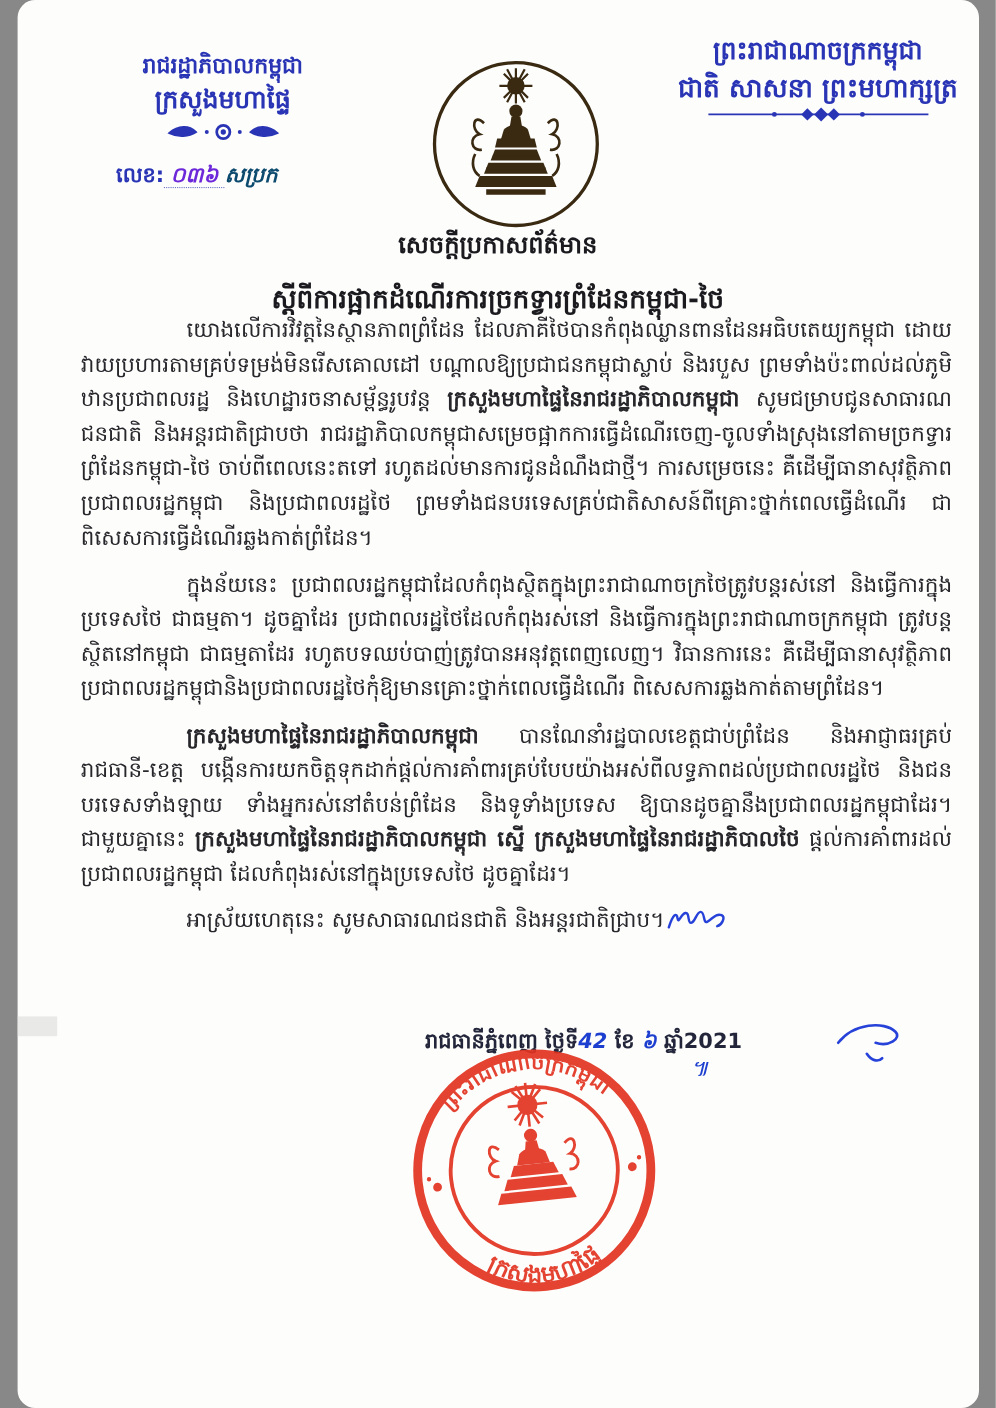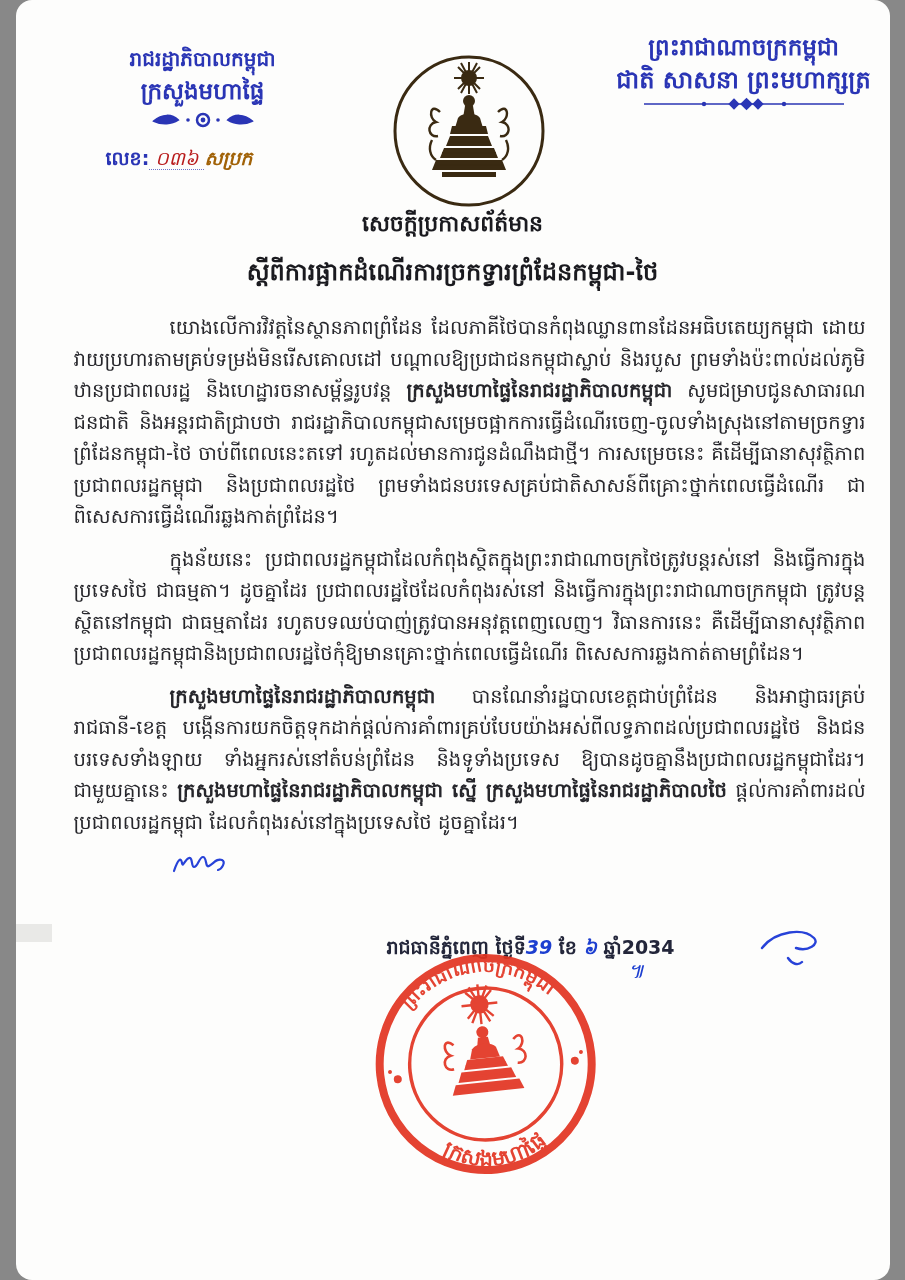--- a/index.html
+++ b/index.html
@@ -7,32 +7,32 @@
     position:relative;width:874px;height:1280px;margin:0 auto;
     background:#fdfdfc;overflow:hidden;
     font-family:"DejaVu Sans",sans-serif;color:#26262b;border-radius:16px;
   }
   
   .hdr-left{position:absolute;left:48px;top:44px;width:278px;text-align:center;color:#2a35b5;}
   .hdr-left .l1{font-size:20px;font-weight:700;line-height:30px;}
   .hdr-left .l2{font-size:23px;font-weight:700;line-height:34px;}
   .hdr-flourish{margin-top:4px;}
   .docno{margin-top:14px;font-size:19px;font-weight:700;color:#2a35b5;text-align:left;padding-left:42px;white-space:nowrap;}
-  .docno .hwv{font-weight:400;color:#b91c1c;border-bottom:1px dotted #6b74c9;padding:0 6px;font-style:italic;}
-  .docno .hws{font-weight:600;color:#a16207;font-style:italic;margin-top:12px;}
+  .docno .hwv{font-weight:700;color:#6d28d9;border-bottom:1px dotted #6b74c9;padding:0 6px;font-style:italic;}
+  .docno .hws{font-weight:600;color:#0c4a6e;font-style:italic;margin-top:12px;}
   .hdr-right{position:absolute;left:568px;top:30px;width:320px;text-align:center;color:#2a35b5;}
   .hdr-right .l1{font-size:23px;font-weight:700;line-height:34px;}
   .hdr-right .l2{font-size:24px;font-weight:700;line-height:32px;}
   .crest{position:absolute;left:372px;top:52px;}
   
   .title{position:absolute;left:0;top:208px;width:100%;text-align:center;color:#1a1a1f;}
   .title .t1{font-size:22px;font-weight:700;line-height:32px;}
   .title .t2{font-size:24px;font-weight:700;line-height:36px;margin-top:14px;}
   
-  .body-col{position:absolute;left:58px;top:312px;width:792px;font-size:19.5px;line-height:31.5px;text-align:justify;color:#26262b;}
+  .body-col{position:absolute;left:58px;top:284px;width:792px;font-size:19.5px;line-height:31.5px;text-align:justify;color:#26262b;}
   .body-col p{margin:0 0 11px 0;text-indent:96px;}
   .body-col .b{font-weight:700;}
   .closing{position:relative;margin-top:2px;}
   .initials{position:relative;top:4px;left:2px;}
   
   .date1{position:absolute;left:300px;top:900px;width:600px;text-align:center;font-size:19px;line-height:30px;color:#23263a;font-weight:600;}
   .date2{position:absolute;left:270px;top:932px;width:490px;text-align:center;font-size:19px;line-height:30px;color:#23263a;font-weight:600;}
   .hw{color:#1d3fd0;font-style:italic;font-weight:600;}
   .swoosh{position:absolute;left:742px;top:928px;}
   .endmark{position:absolute;left:612px;top:958px;font-size:20px;color:#1d3fd0;font-style:italic;}
@@ -119,26 +119,26 @@
 
   <div class="title">
     <div class="t1">សេចក្តីប្រកាសព័ត៌មាន</div>
     <div class="t2">ស្តីពីការផ្អាកដំណើរការច្រកទ្វារព្រំដែនកម្ពុជា-ថៃ</div>
   </div>
 
   <div class="body-col">
     <p><span>យោងលើការវិវត្តនៃស្ថានភាពព្រំដែន ដែលភាគីថៃបានកំពុងឈ្លានពានដែនអធិបតេយ្យកម្ពុជា ដោយវាយប្រហារតាមគ្រប់ទម្រង់មិនរើសគោលដៅ បណ្តាលឱ្យប្រជាជនកម្ពុជាស្លាប់ និងរបួស ព្រមទាំងប៉ះពាល់ដល់ភូមិឋានប្រជាពលរដ្ឋ និងហេដ្ឋារចនាសម្ព័ន្ធរូបវន្ត </span><span class="b">ក្រសួងមហាផ្ទៃនៃរាជរដ្ឋាភិបាលកម្ពុជា</span><span> សូមជម្រាបជូនសាធារណជនជាតិ និងអន្តរជាតិជ្រាបថា រាជរដ្ឋាភិបាលកម្ពុជាសម្រេចផ្អាកការធ្វើដំណើរចេញ-ចូលទាំងស្រុងនៅតាមច្រកទ្វារព្រំដែនកម្ពុជា-ថៃ ចាប់ពីពេលនេះតទៅ រហូតដល់មានការជូនដំណឹងជាថ្មី។ ការសម្រេចនេះ គឺដើម្បីធានាសុវត្ថិភាពប្រជាពលរដ្ឋកម្ពុជា និងប្រជាពលរដ្ឋថៃ ព្រមទាំងជនបរទេសគ្រប់ជាតិសាសន៍ពីគ្រោះថ្នាក់ពេលធ្វើដំណើរ ជាពិសេសការធ្វើដំណើរឆ្លងកាត់ព្រំដែន។</span></p>
     <p><span>ក្នុងន័យនេះ ប្រជាពលរដ្ឋកម្ពុជាដែលកំពុងស្ថិតក្នុងព្រះរាជាណាចក្រថៃត្រូវបន្តរស់នៅ និងធ្វើការក្នុងប្រទេសថៃ ជាធម្មតា។ ដូចគ្នាដែរ ប្រជាពលរដ្ឋថៃដែលកំពុងរស់នៅ និងធ្វើការក្នុងព្រះរាជាណាចក្រកម្ពុជា ត្រូវបន្តស្ថិតនៅកម្ពុជា ជាធម្មតាដែរ រហូតបទឈប់បាញ់ត្រូវបានអនុវត្តពេញលេញ។ វិធានការនេះ គឺដើម្បីធានាសុវត្ថិភាពប្រជាពលរដ្ឋកម្ពុជានិងប្រជាពលរដ្ឋថៃកុំឱ្យមានគ្រោះថ្នាក់ពេលធ្វើដំណើរ ពិសេសការឆ្លងកាត់តាមព្រំដែន។</span></p>
     <p><span class="b">ក្រសួងមហាផ្ទៃនៃរាជរដ្ឋាភិបាលកម្ពុជា</span><span> បានណែនាំរដ្ឋបាលខេត្តជាប់ព្រំដែន និងអាជ្ញាធរគ្រប់រាជធានី-ខេត្ត បង្កើនការយកចិត្តទុកដាក់ផ្តល់ការគាំពារគ្រប់បែបយ៉ាងអស់ពីលទ្ធភាពដល់ប្រជាពលរដ្ឋថៃ និងជនបរទេសទាំងឡាយ ទាំងអ្នករស់នៅតំបន់ព្រំដែន និងទូទាំងប្រទេស ឱ្យបានដូចគ្នានឹងប្រជាពលរដ្ឋកម្ពុជាដែរ។ ជាមួយគ្នានេះ </span><span class="b">ក្រសួងមហាផ្ទៃនៃរាជរដ្ឋាភិបាលកម្ពុជា ស្នើ ក្រសួងមហាផ្ទៃនៃរាជរដ្ឋាភិបាលថៃ</span><span> ផ្តល់ការគាំពារដល់ប្រជាពលរដ្ឋកម្ពុជា ដែលកំពុងរស់នៅក្នុងប្រទេសថៃ ដូចគ្នាដែរ។</span></p>
-    <p class="closing"><span class="initials"><svg width="58" height="22" viewBox="0 0 58 22">
+    <p class="closing"><span>អាស្រ័យហេតុនេះ សូមសាធារណជនជាតិ និងអន្តរជាតិជ្រាប។</span><span class="initials"><svg width="58" height="22" viewBox="0 0 58 22">
             <path d="M2 18 C6 6,9 4,10 10 C11 15,13 6,17 5 C21 4,19 14,22 14 C26 14,27 4,31 4 C35 4,33 15,37 13 C42 10,45 5,50 7 C54 9,50 16,46 17" stroke="#2742d8" stroke-width="2.2" fill="none" stroke-linecap="round"></path>
           </svg></span></p>
   </div>
 
-  <div class="date2"><span>រាជធានីភ្នំពេញ ថ្ងៃទី</span><span class="hw">39</span><span> ខែ </span><span class="hw">៦</span><span> ឆ្នាំ2034</span></div>
+  <div class="date2"><span>រាជធានីភ្នំពេញ ថ្ងៃទី</span><span class="hw">42</span><span> ខែ </span><span class="hw">៦</span><span> ឆ្នាំ2021</span></div>
   <div class="swoosh">
     <svg width="70" height="40" viewBox="0 0 70 40">
         <path d="M4 20 C18 2,46 0,56 10 C62 16,50 24,38 20 M30 30 C34 36,40 38,44 34" stroke="#2742d8" stroke-width="2.4" fill="none" stroke-linecap="round"></path>
       </svg>
   </div>
   <div class="endmark">៕</div>
 
   <div class="stamp">
     <svg width="244" height="238" viewBox="0 0 244 238">
       <defs>

